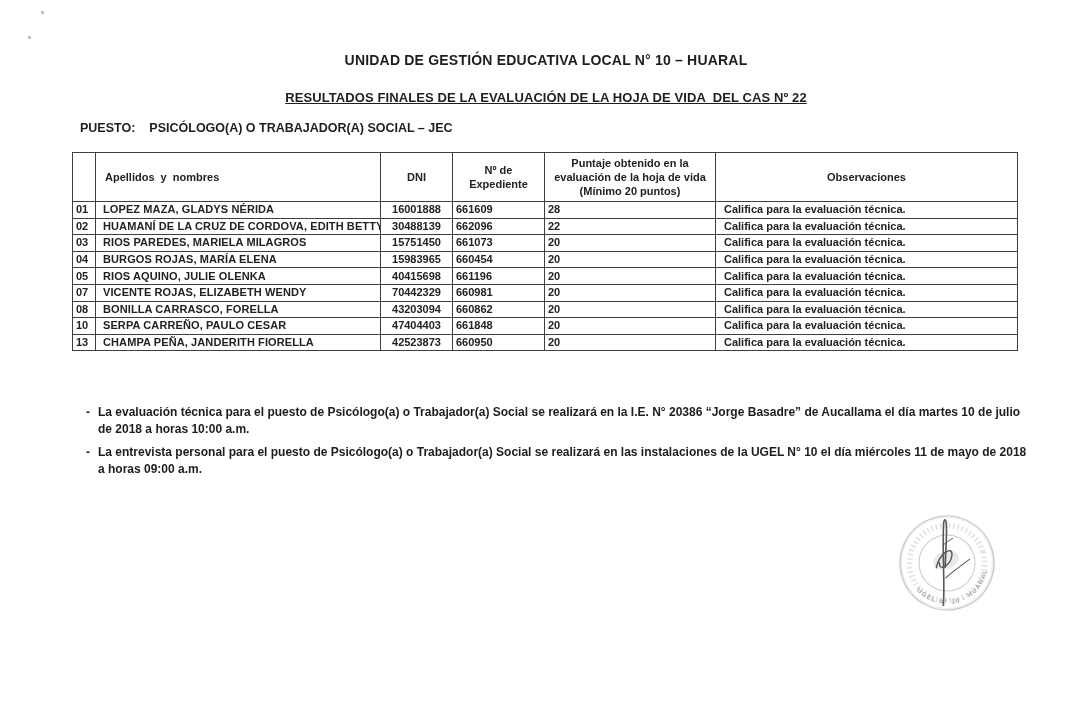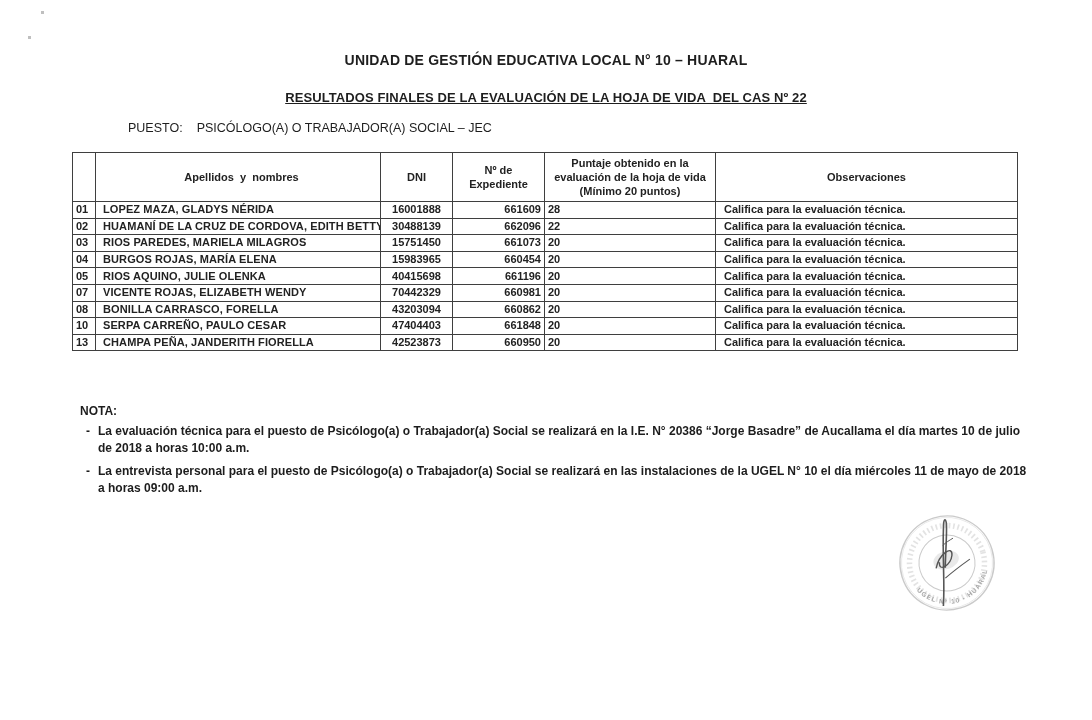--- a/index.html
+++ b/index.html
@@ -19,46 +19,46 @@
     text-align:center;font-size:14px;font-weight:bold;letter-spacing:.2px;
     white-space:pre;
   }
   .doc-subtitle{
     position:absolute;left:0;top:90px;width:100%;
     text-align:center;font-size:13px;font-weight:bold;letter-spacing:.1px;
   }
   .doc-subtitle span{text-decoration:underline;white-space:pre;}
   .puesto{
     position:absolute;left:80px;top:121px;
-    font-size:12.5px;font-weight:normal;white-space:pre;margin-left:48px;
+    font-size:12.5px;font-weight:bold;white-space:pre;
   }
   .puesto .gap{display:inline-block;width:14px;}
 
   table.results{
     position:absolute;left:72px;top:152px;width:945px;
     border-collapse:collapse;table-layout:fixed;
   }
   table.results th, table.results td{
     border:1px solid #3f3f3f;
     font-size:11px;color:#222;
     overflow:hidden;
   }
   table.results thead th{
     height:46px;font-weight:bold;text-align:center;vertical-align:middle;
     white-space:pre-wrap;line-height:1.3;padding:1px 2px;
   }
-  table.results thead th.h-nombres{text-align:center;padding-left:9px;}
+  table.results thead th.h-nombres{text-align:left;padding-left:9px;}
   table.results tbody td{
     height:15.6px;font-weight:600;vertical-align:middle;
     padding:0 3px;line-height:1;white-space:nowrap;
   }
   td.c-num{text-align:left;font-weight:700;}
   td.c-nombre{text-align:left;padding-left:7px !important;letter-spacing:.1px;}
   td.c-dni{text-align:center;}
-  td.c-expediente{text-align:right;}
+  td.c-expediente{text-align:left;}
   td.c-puntaje{text-align:left;font-weight:700;}
   td.c-observaciones{text-align:left;padding-left:8px !important;}
 
   .nota{
     position:absolute;left:80px;top:404px;width:947px;
     font-size:12px;font-weight:bold;color:#1d1d1d;
   }
   .nota-label{font-size:12px;font-weight:bold;margin-bottom:5px;}
   .nota-item{display:flex;margin:0 0 6px 6px;line-height:17px;}
   .nota-item .bullet{width:12px;flex:0 0 12px;text-align:left;}
@@ -172,21 +172,20 @@
         <td class="c-nombre">CHAMPA PEÑA, JANDERITH FIORELLA</td>
         <td class="c-dni">42523873</td>
         <td class="c-expediente">660950</td>
         <td class="c-puntaje">20</td>
         <td class="c-observaciones">Califica para la evaluación técnica.</td>
       </tr>
     </tbody>
 </table>
 
 <div class="nota">
-  <div class="nota-label">NOTA:</div>
   <div class="nota-item">
     <span class="bullet">-</span>
     <span class="txt">La evaluación técnica para el puesto de Psicólogo(a) o Trabajador(a) Social se realizará en la I.E. N° 20386 “Jorge Basadre” de Aucallama el día martes 10 de julio de 2018 a horas 10:00 a.m.</span>
   </div>
   <div class="nota-item">
     <span class="bullet">-</span>
     <span class="txt">La entrevista personal para el puesto de Psicólogo(a) o Trabajador(a) Social se realizará en las instalaciones de la UGEL N° 10 el día miércoles 11 de mayo de 2018 a horas 09:00 a.m.</span>
   </div>
 </div>
 

